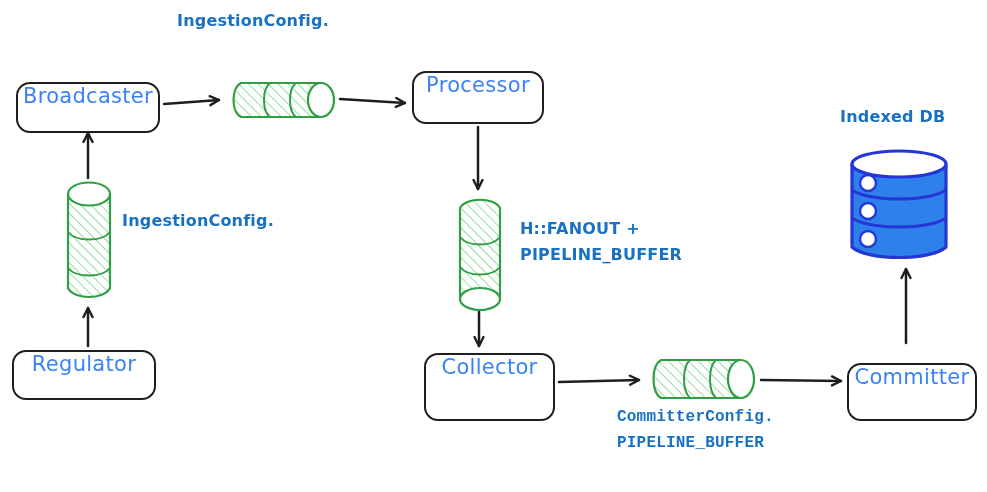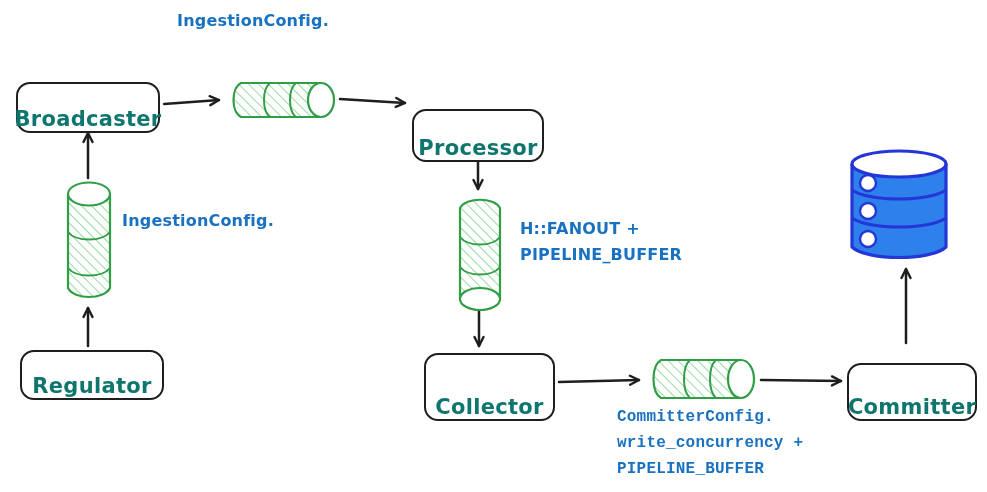--- a/index.html
+++ b/index.html
@@ -15,31 +15,31 @@
     background: #ffffff;
     overflow: hidden;
   }
   
   .node {
     position: absolute;
     background: #ffffff;
     border: 2.5px solid #1e1e1e;
     border-radius: 14px;
     display: flex;
-    align-items: flex-end;
+    align-items: flex-start;
     justify-content: center;
     font-size: 21px;
-    font-weight: 700;
-    color: #0f766e;
+    font-weight: 400;
+    color: #3b82f6;
     letter-spacing: 0.3px;
     box-sizing: border-box;
   }
   #node-broadcaster { left: 16px;  top: 82px;  width: 144px; height: 51px; }
-  #node-processor   { left: 412px; top: 71px;  width: 132px; height: 53px; margin-top: 38px; }
-  #node-regulator   { left: 20px;  top: 350px; width: 144px; height: 50px; }
+  #node-processor   { left: 412px; top: 71px;  width: 132px; height: 53px; }
+  #node-regulator   { left: 12px;  top: 350px; width: 144px; height: 50px; }
   #node-collector   { left: 424px; top: 353px; width: 131px; height: 68px; }
   #node-committer   { left: 847px; top: 347px; width: 130px; height: 58px; margin-top: 16px; }
   
   .shape { position: absolute; }
   #cyl-checkpoint { left: 224px; top: 80px;  }
   #cyl-write      { left: 644px; top: 357px; }
   #cyl-ingest     { left: 65px;  top: 180px; }
   #cyl-fanout     { left: 457px; top: 195px; }
   #db-icon        { left: 847px; top: 146px; }
   #arrow-layer    { left: 0; top: 0; }
@@ -153,18 +153,20 @@
     <span style="display:block">IngestionConfig.</span>
   </div>
 
   <div class="annotation" id="ann-fanout">
     <span style="display:block">H::FANOUT +</span>
     <span style="display:block">PIPELINE_BUFFER</span>
   </div>
 
   <div class="annotation" id="ann-committer">
     <span style="display:block">CommitterConfig.</span>
-    <span style="display:block">write_concurrency +</span>
     <span style="display:block">PIPELINE_BUFFER</span>
   </div>
 
+  <div class="annotation" id="ann-indexed-db">
+    <span>Indexed DB</span>
+  </div>
 
 </div>
 
 </body></html>

